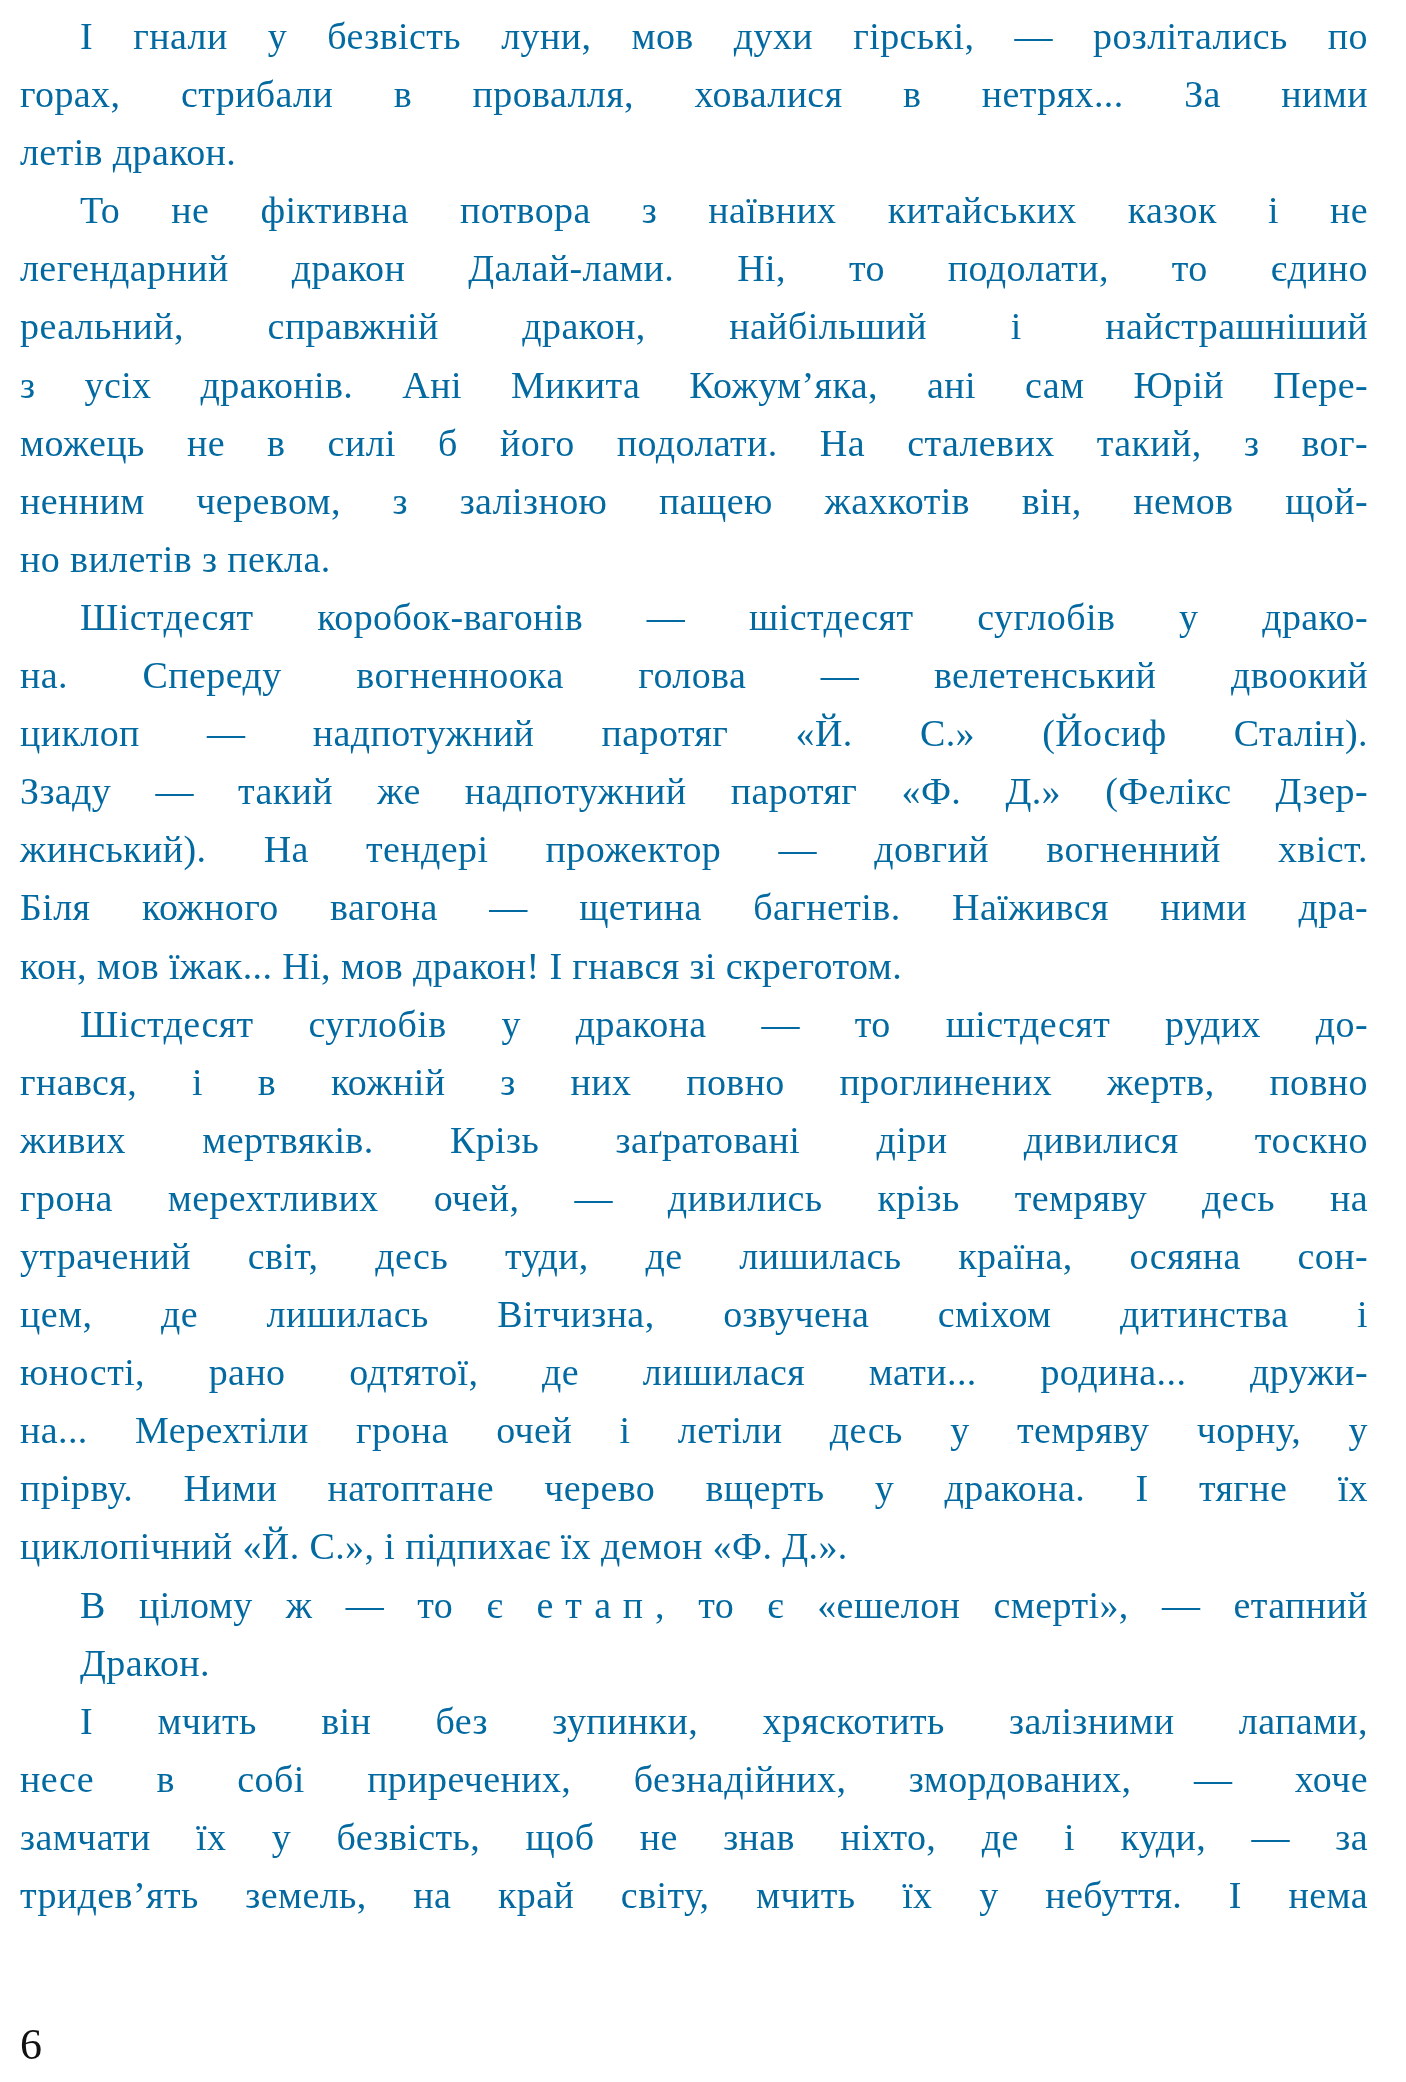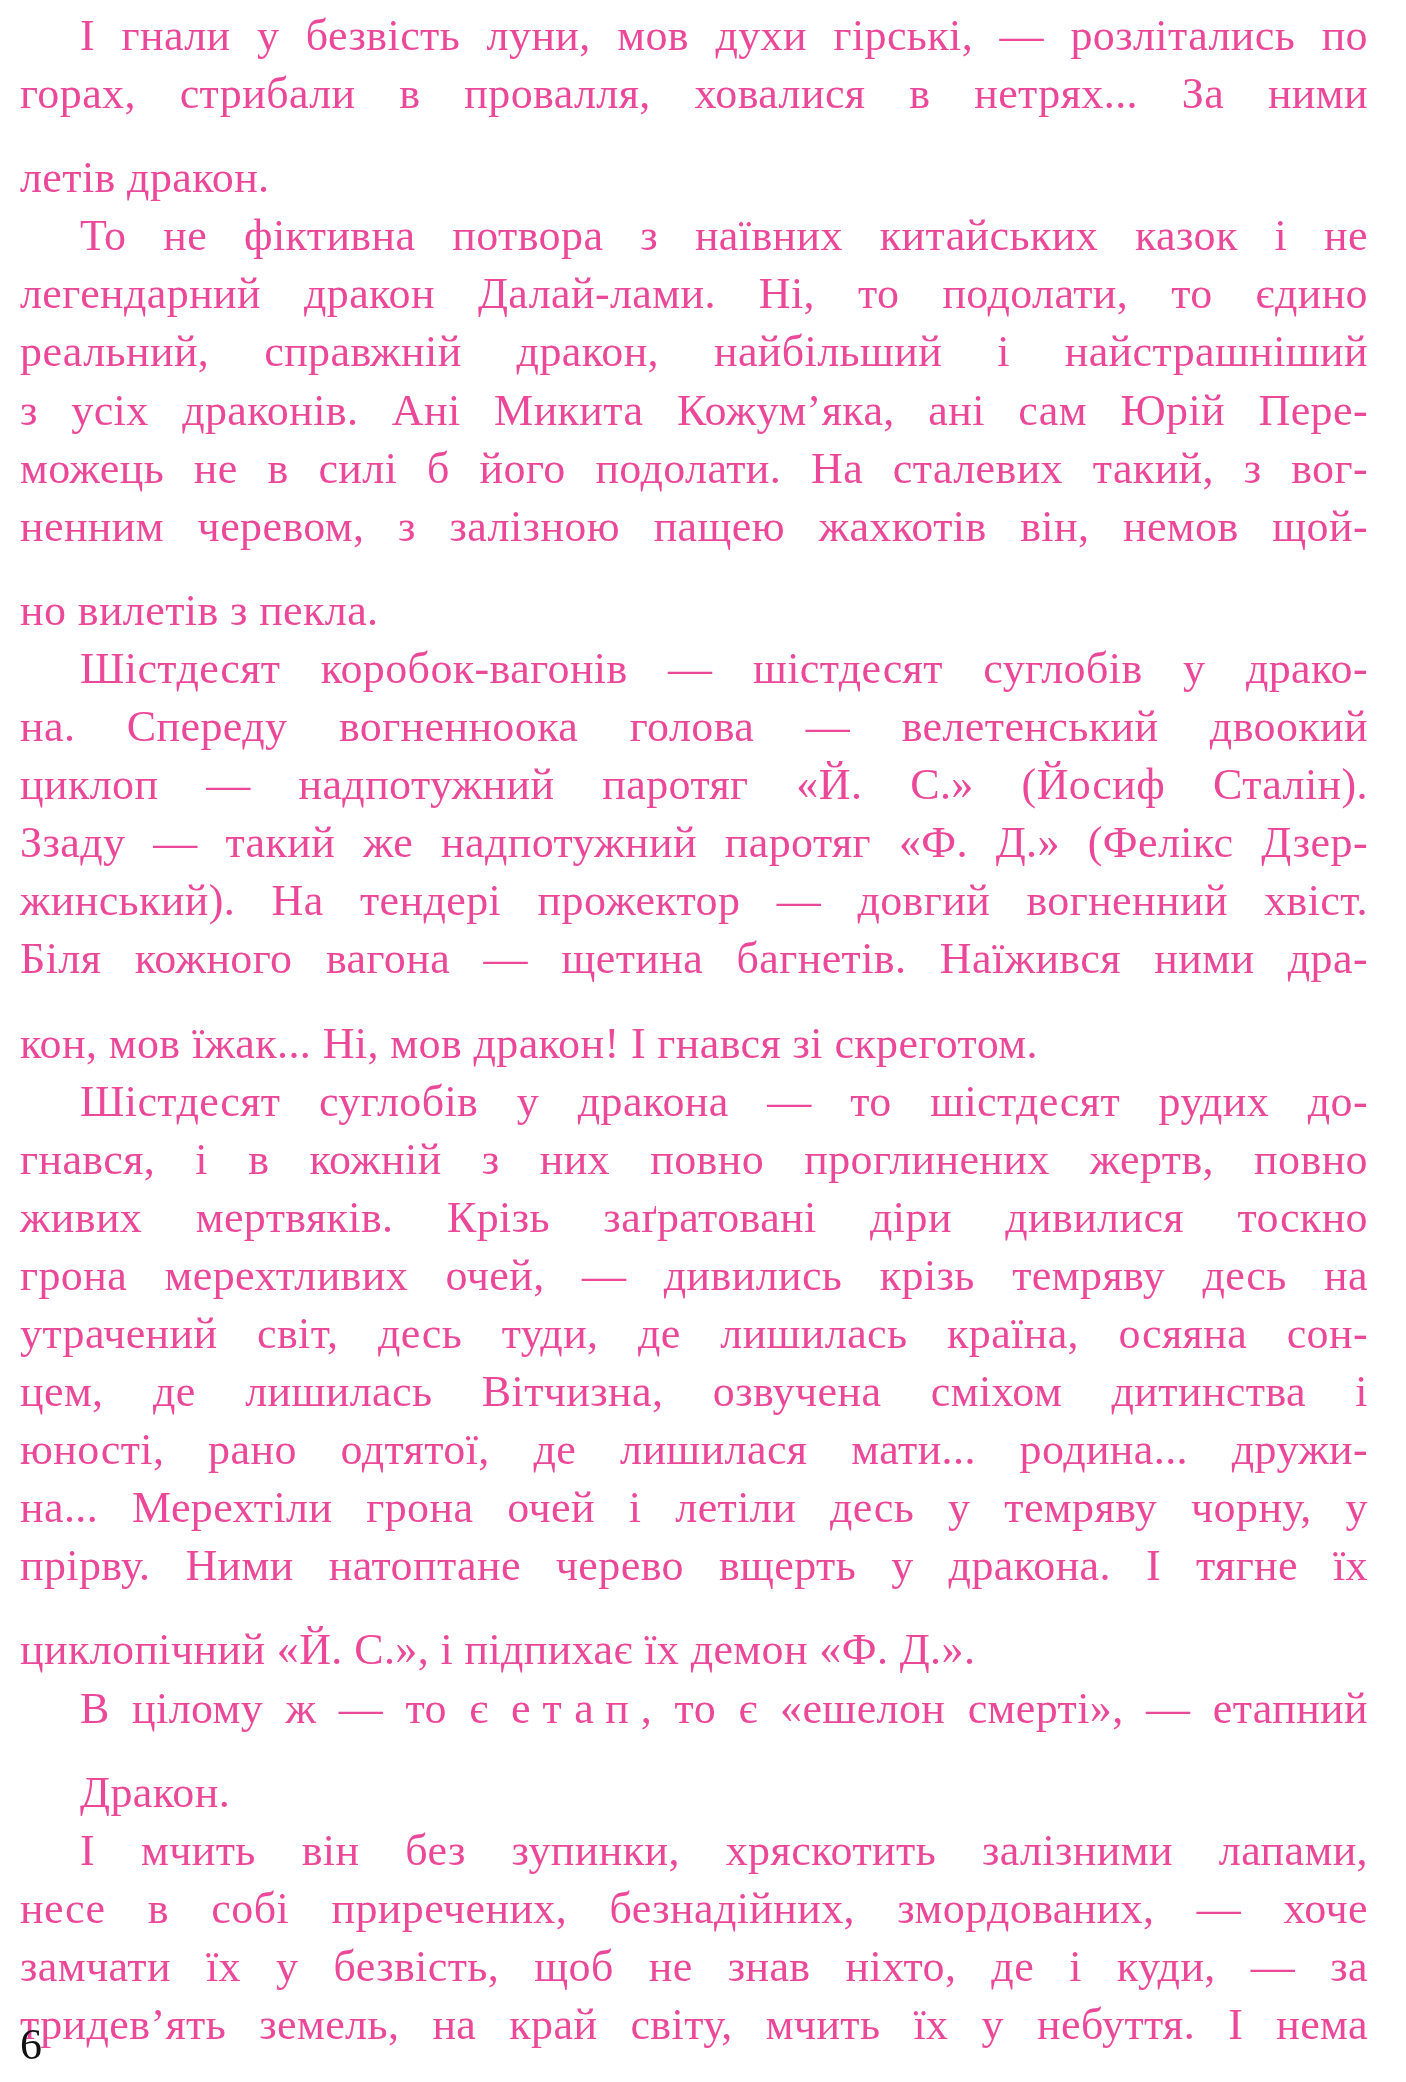--- a/index.html
+++ b/index.html
@@ -1,28 +1,28 @@
 <!DOCTYPE html>
 <html><head>
 <meta charset="utf-8">
 <style>
   html, body { margin: 0; padding: 0; background: #ffffff; }
   body { width: 1406px; height: 2082px; position: relative; overflow: hidden; }
   .page {
     position: absolute; left: 20px; top: 7px; width: 1348px;
     font-family: "Liberation Serif", "DejaVu Serif", serif;
-    font-size: 44px; line-height: 58.1px; color: #ec4899;
+    font-size: 38px; line-height: 58.1px; color: #0369a1;
     letter-spacing: 0.4px;
   }
   .line {
     display: block; white-space: nowrap; height: 58.1px;
     text-align: justify; text-align-last: justify;
   }
   .line.indent { padding-left: 60px; }
-  .line.last { text-align: right; text-align-last: left; margin-top: 26px; }
+  .line.last { text-align: right; text-align-last: left; }
   .spaced { letter-spacing: 12px; }
   .page-number {
     position: absolute; left: 20px; top: 2016px;
     font-family: "Liberation Serif", "DejaVu Serif", serif;
     font-size: 44px; line-height: 58px; color: #111111;
   }
 </style>
 </head>
 <body>
 

